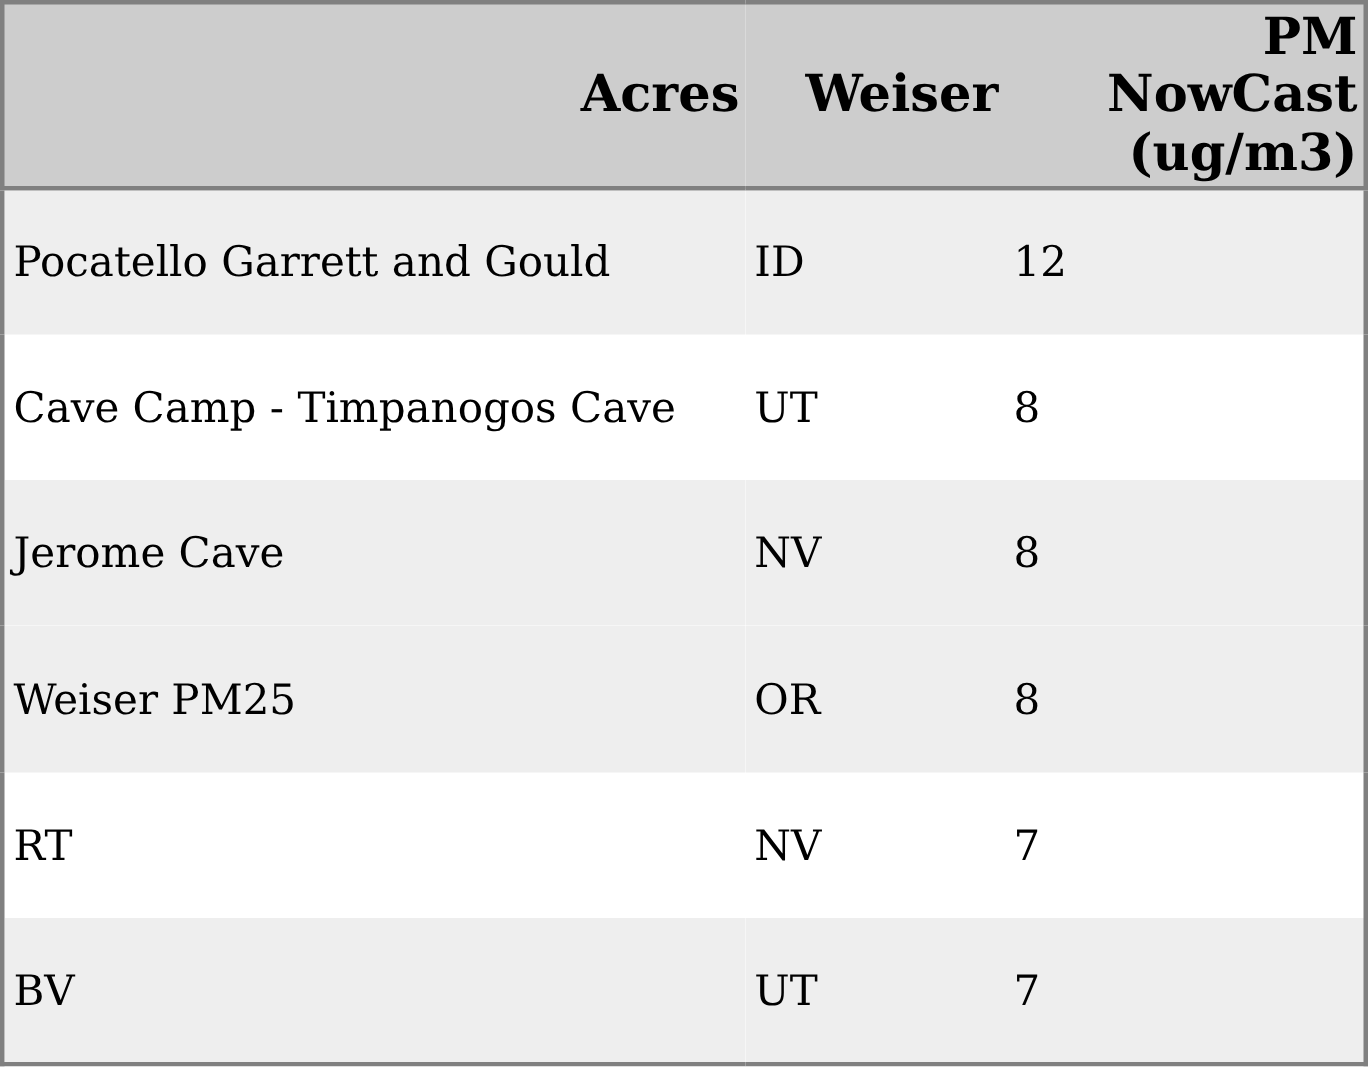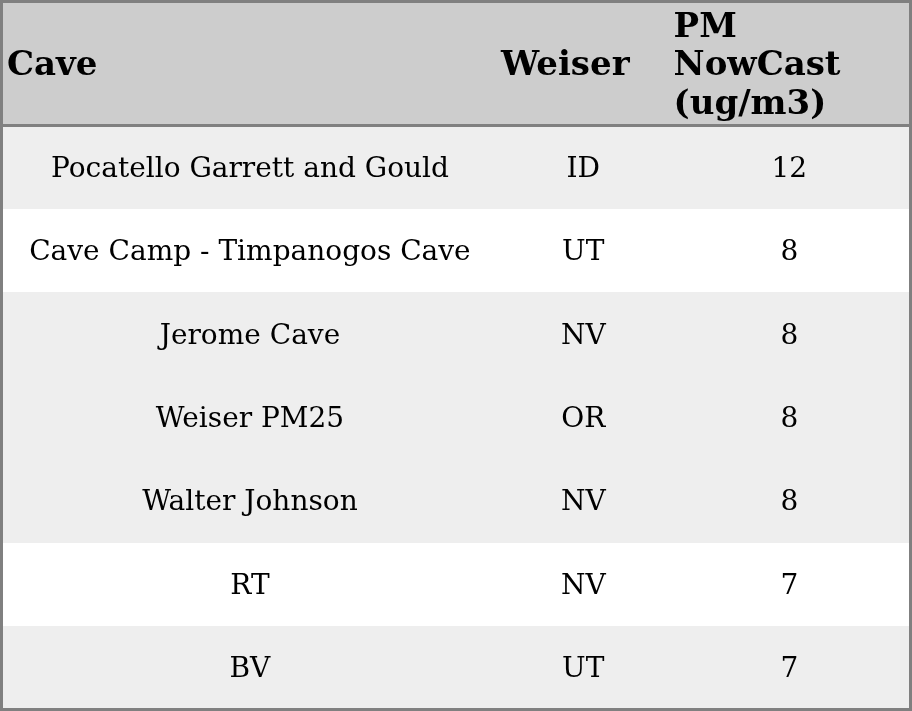--- a/index.html
+++ b/index.html
@@ -27,53 +27,53 @@
   table.pm-table col.col-pm    { width: 26.5%; }
 
   thead tr {
     height: 124px;
   }
   th {
     background: var(--header-bg, #cdcdcd);
     border-bottom: 3px solid var(--border, #808080);
     font-size: 34px;
     font-weight: bold;
-    text-align: left;
+    text-align: right;
     vertical-align: middle;
     padding: 2px 4px;
     line-height: 1.12;
   }
   th.pm-col {
     white-space: pre-line;
   }
   tbody tr {
     height: 57px;
   }
   tbody tr.odd  { background: var(--row-alt-bg, #eeeeee); }
   tbody tr.even { background: var(--row-bg, #ffffff); }
   td {
     font-size: 28px;
-    text-align: center;
+    text-align: left;
     vertical-align: middle;
     padding: 0 6px;
     overflow: hidden;
   }
 </style>
 </head>
 <body>
 
 <table class="pm-table">
   <colgroup>
     <col class="col-site">
     <col class="col-state">
     <col class="col-pm">
   </colgroup>
   <thead>
     <tr>
-      <th>Cave</th>
+      <th>Acres</th>
       <th>Weiser</th>
       <th class="pm-col">PM
 NowCast
 (ug/m3)</th>
     </tr>
   </thead>
   <tbody id="table-body">
       <tr class="odd">
         <td>Pocatello Garrett and Gould</td>
         <td>ID</td>
@@ -87,25 +87,20 @@
       <tr class="odd">
         <td>Jerome Cave</td>
         <td>NV</td>
         <td>8</td>
       </tr>
       <tr class="odd">
         <td>Weiser PM25</td>
         <td>OR</td>
         <td>8</td>
       </tr>
-      <tr class="odd">
-        <td>Walter Johnson</td>
-        <td>NV</td>
-        <td>8</td>
-      </tr>
       <tr class="even">
         <td>RT</td>
         <td>NV</td>
         <td>7</td>
       </tr>
       <tr class="odd">
         <td>BV</td>
         <td>UT</td>
         <td>7</td>
       </tr>

